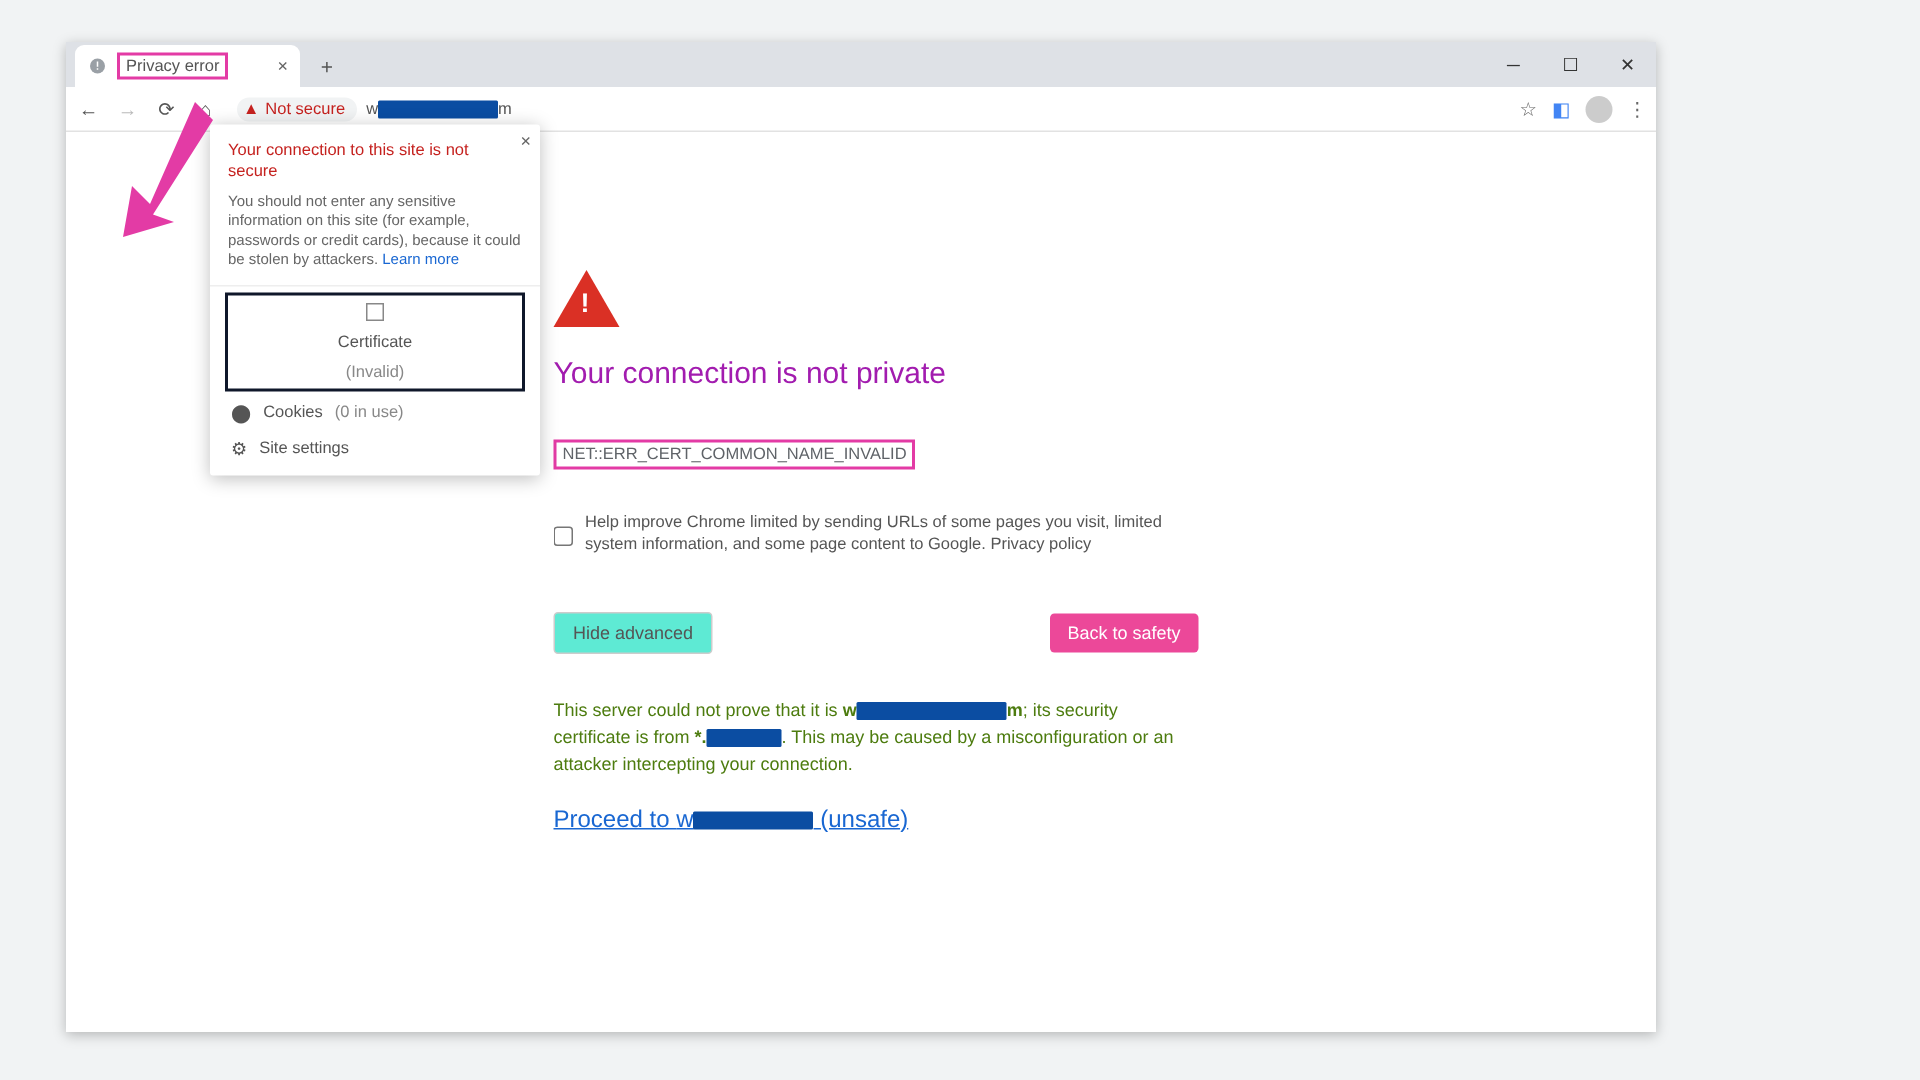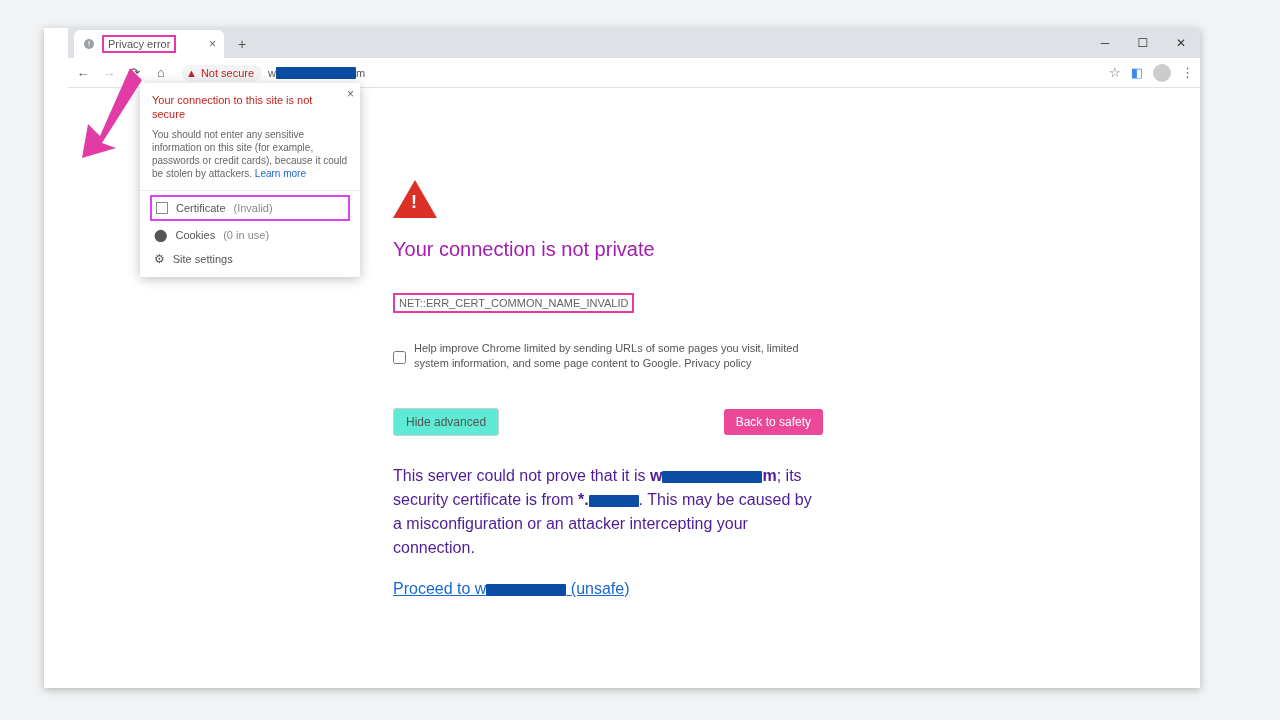--- a/index.html
+++ b/index.html
@@ -10,27 +10,26 @@
     color: #333;
     width: 1280px;
     height: 720px;
     overflow: hidden;
     position: relative;
   }
   .browser {
     position: absolute;
     left: 44px;
     top: 28px;
-    width: 1156px;
+    width: 1060px;
     height: 660px;
     background: #fff;
     box-shadow: 0 2px 8px rgba(0,0,0,0.25);
     display: flex;
     flex-direction: column;
-    padding-left: 24px;
   }
   
   .tabbar {
     height: 30px;
     background: #dee1e6;
     display: flex;
     align-items: flex-end;
     padding-left: 6px;
     position: relative;
   }
@@ -132,21 +131,21 @@
   h1.err { font-size:20px; font-weight:500; color:#a21caf; margin-bottom:18px;}
   .para { font-size:12px; color:#555; max-width:430px; line-height:1.4;}
   .para a{ color:#1967d2; text-decoration:underline; cursor:pointer;}
   .errcode { display:inline-block; font-size:11px; color:#5f6368; margin-top:14px; padding:2px 4px;}
   .check-row{ display:flex; gap:8px; margin-top:28px; max-width:420px; font-size:11px; color:#555; line-height:1.4;}
   .check-row input{margin-top:2px;}
   .btnrow{ margin-top:36px; display:flex; align-items:center; gap:20px; width:430px;}
   .btn{ font-size:12px; padding:6px 12px; border-radius:3px; cursor:pointer;}
   .btn.outline{ border:1px solid #ccc; background:#5eead4; color:#555;}
   .btn.primary{ border:none; background:#ec4899; color:#fff; margin-left:auto;}
-  .advtext{ margin-top:28px; font-size:16px; color:#4c1d95; max-width:430px; line-height:1.5;}
+  .advtext{ margin-top:28px; font-size:12px; color:#4d7c0f; max-width:430px; line-height:1.5;}
   .proceed{ margin-top:20px; font-size:16px;}
   .proceed a{ color:#1967d2; text-decoration:underline;}
   
   .arrow{
     position:absolute;
     left:82px; top:68px;
     width:60px;height:90px;
     pointer-events:none;
     z-index:60;
   }
@@ -230,21 +229,21 @@
 </div>
 
 <div class="popover">
   <span class="close">×</span>
   <h4>Your connection to this site is not secure</h4>
   <p>
     <span>You should not enter any sensitive information on this site (for example, passwords or credit cards), because it could be stolen by attackers. </span><a>Learn more</a>
   </p>
   <div class="pop-sep"></div>
 
-  <div class="pop-row hl-pink" style="border:2px solid #d946ef; margin:2px -2px; padding:5px 4px;">
+  <div class="pop-row hl-pink" style="border:2px solid #0f172a; margin:2px -2px; padding:5px 4px;flex-direction:column;">
     <span class="icon-sq"></span>
     <span>Certificate</span>
     <span class="sub">(Invalid)</span>
   </div>
   <div class="pop-row">
     <span class="icon-dot">⬤</span>
     <span>Cookies</span>
     <span class="sub">(0 in use)</span>
   </div>
   <div class="pop-row">

